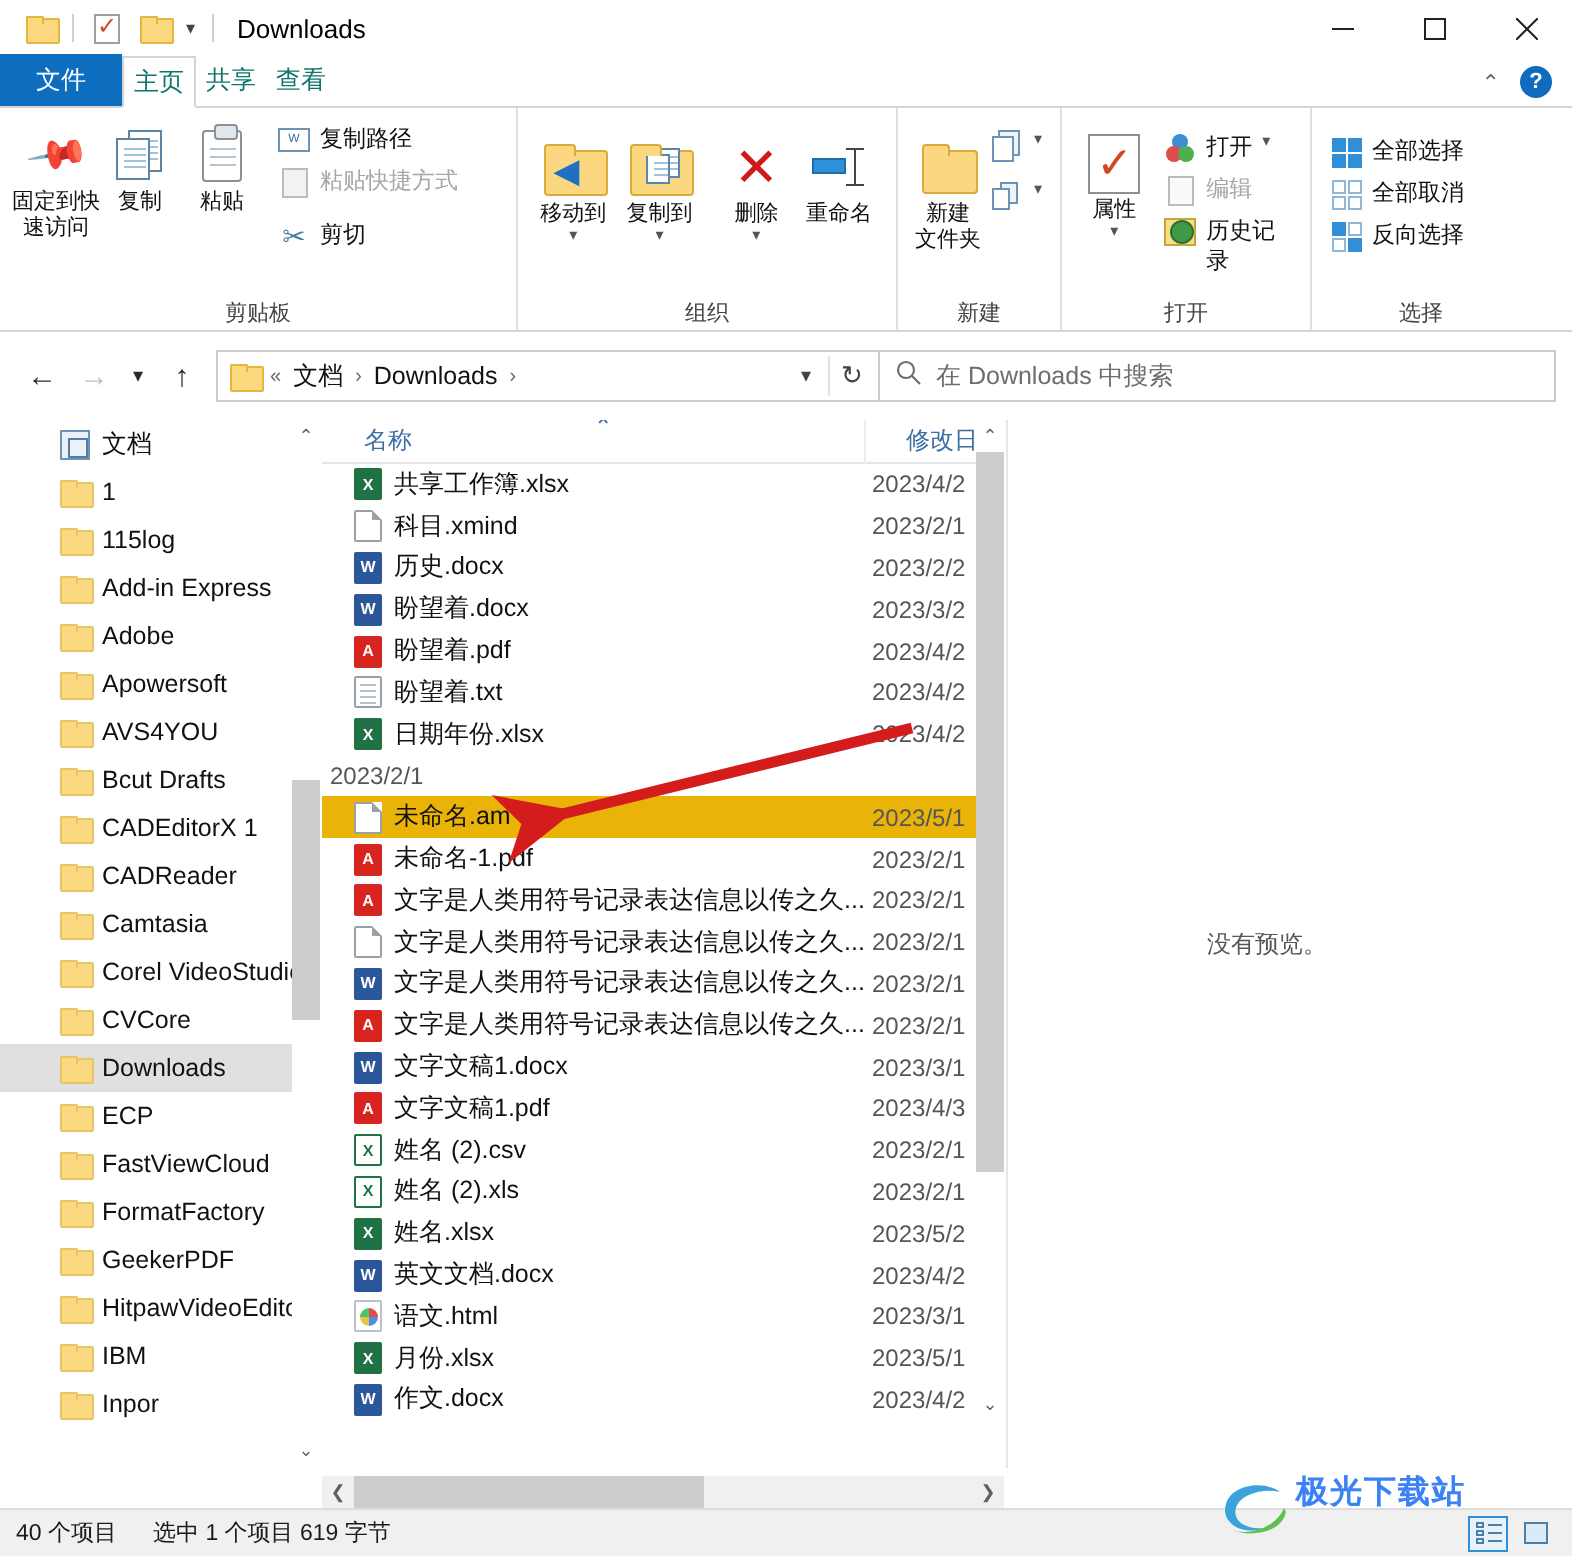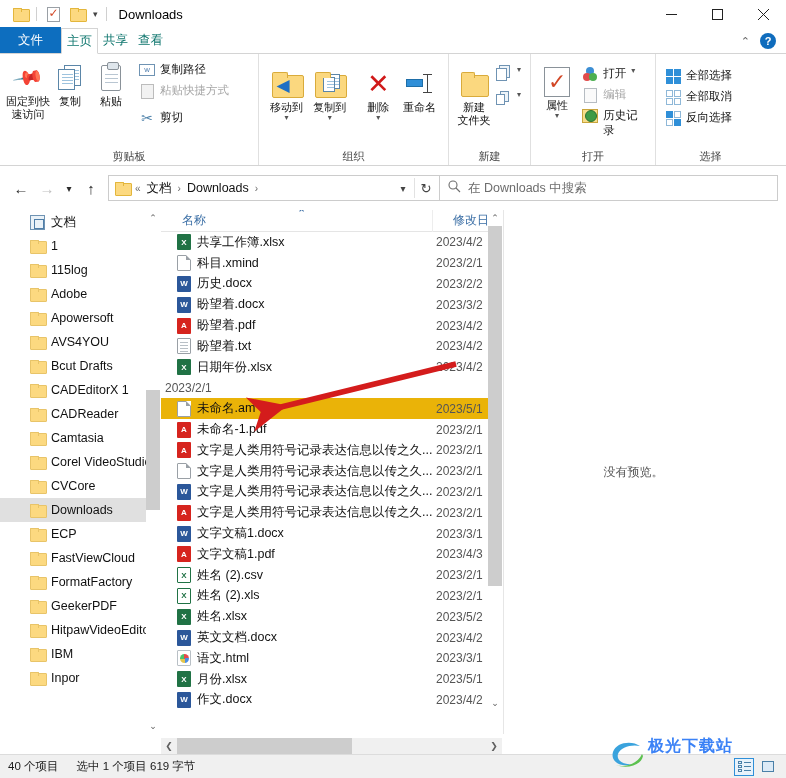--- a/index.html
+++ b/index.html
@@ -569,20 +569,24 @@
         <div class="tree-row">
           <span class="tfolder"></span>
           <span>1</span>
         </div>
         <div class="tree-row">
           <span class="tfolder"></span>
           <span>115log</span>
         </div>
         <div class="tree-row">
           <span class="tfolder"></span>
+          <span>Add-in Express</span>
+        </div>
+        <div class="tree-row">
+          <span class="tfolder"></span>
           <span>Adobe</span>
         </div>
         <div class="tree-row">
           <span class="tfolder"></span>
           <span>Apowersoft</span>
         </div>
         <div class="tree-row">
           <span class="tfolder"></span>
           <span>AVS4YOU</span>
         </div>

